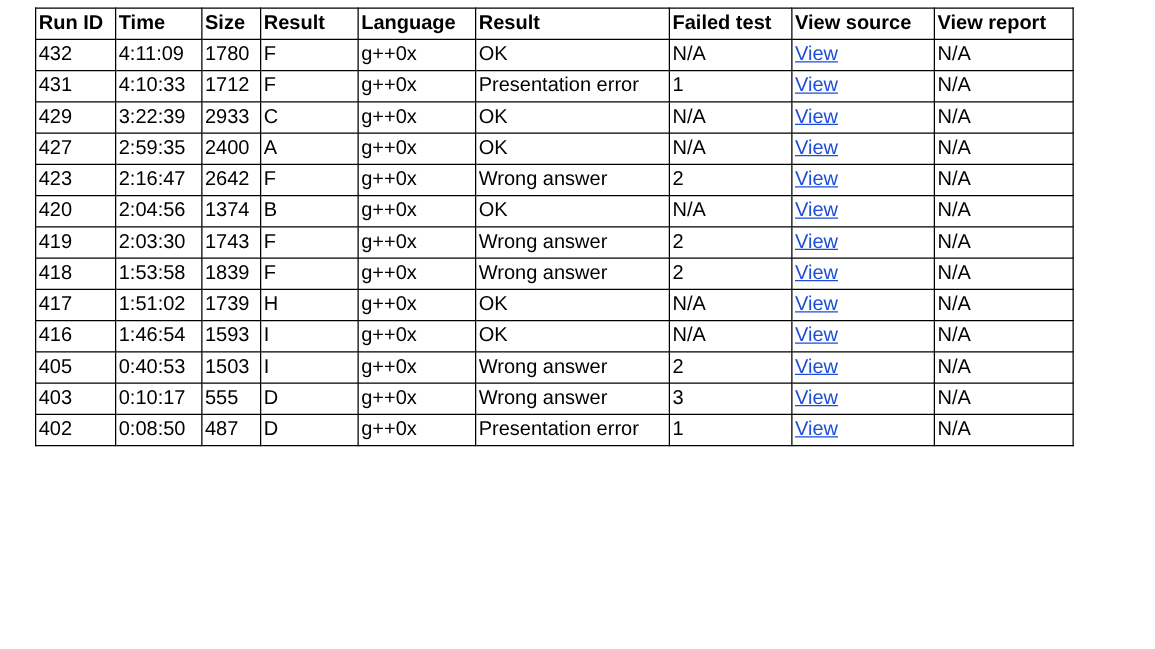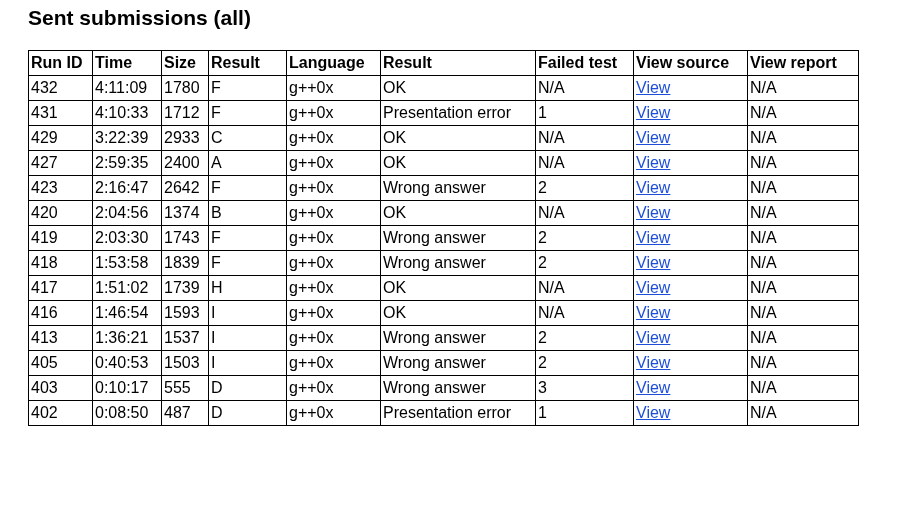--- a/index.html
+++ b/index.html
@@ -55,21 +55,20 @@
   col.c-result  { width: 155px; }
   col.c-failed  { width: 98px; }
   col.c-vsrc    { width: 114px; }
   col.c-vrep    { width: 111px; }
 </style>
 </head>
 <body>
 
 <div class="page">
 
-  <h1 class="page-title">Sent submissions (all)</h1>
 
   <table class="submissions">
     <colgroup>
       <col class="c-runid">
         <col class="c-time">
         <col class="c-size">
       <col class="c-problem">
         <col class="c-lang">
         <col class="c-result">
       <col class="c-failed">
@@ -194,31 +193,20 @@
           <td>1:46:54</td>
           <td>1593</td>
           <td>I</td>
           <td>g++0x</td>
           <td>OK</td>
           <td>N/A</td>
           <td><a href="#">View</a></td>
           <td>N/A</td>
         </tr>
         <tr>
-          <td>413</td>
-          <td>1:36:21</td>
-          <td>1537</td>
-          <td>I</td>
-          <td>g++0x</td>
-          <td>Wrong answer</td>
-          <td>2</td>
-          <td><a href="#">View</a></td>
-          <td>N/A</td>
-        </tr>
-        <tr>
           <td>405</td>
           <td>0:40:53</td>
           <td>1503</td>
           <td>I</td>
           <td>g++0x</td>
           <td>Wrong answer</td>
           <td>2</td>
           <td><a href="#">View</a></td>
           <td>N/A</td>
         </tr>

